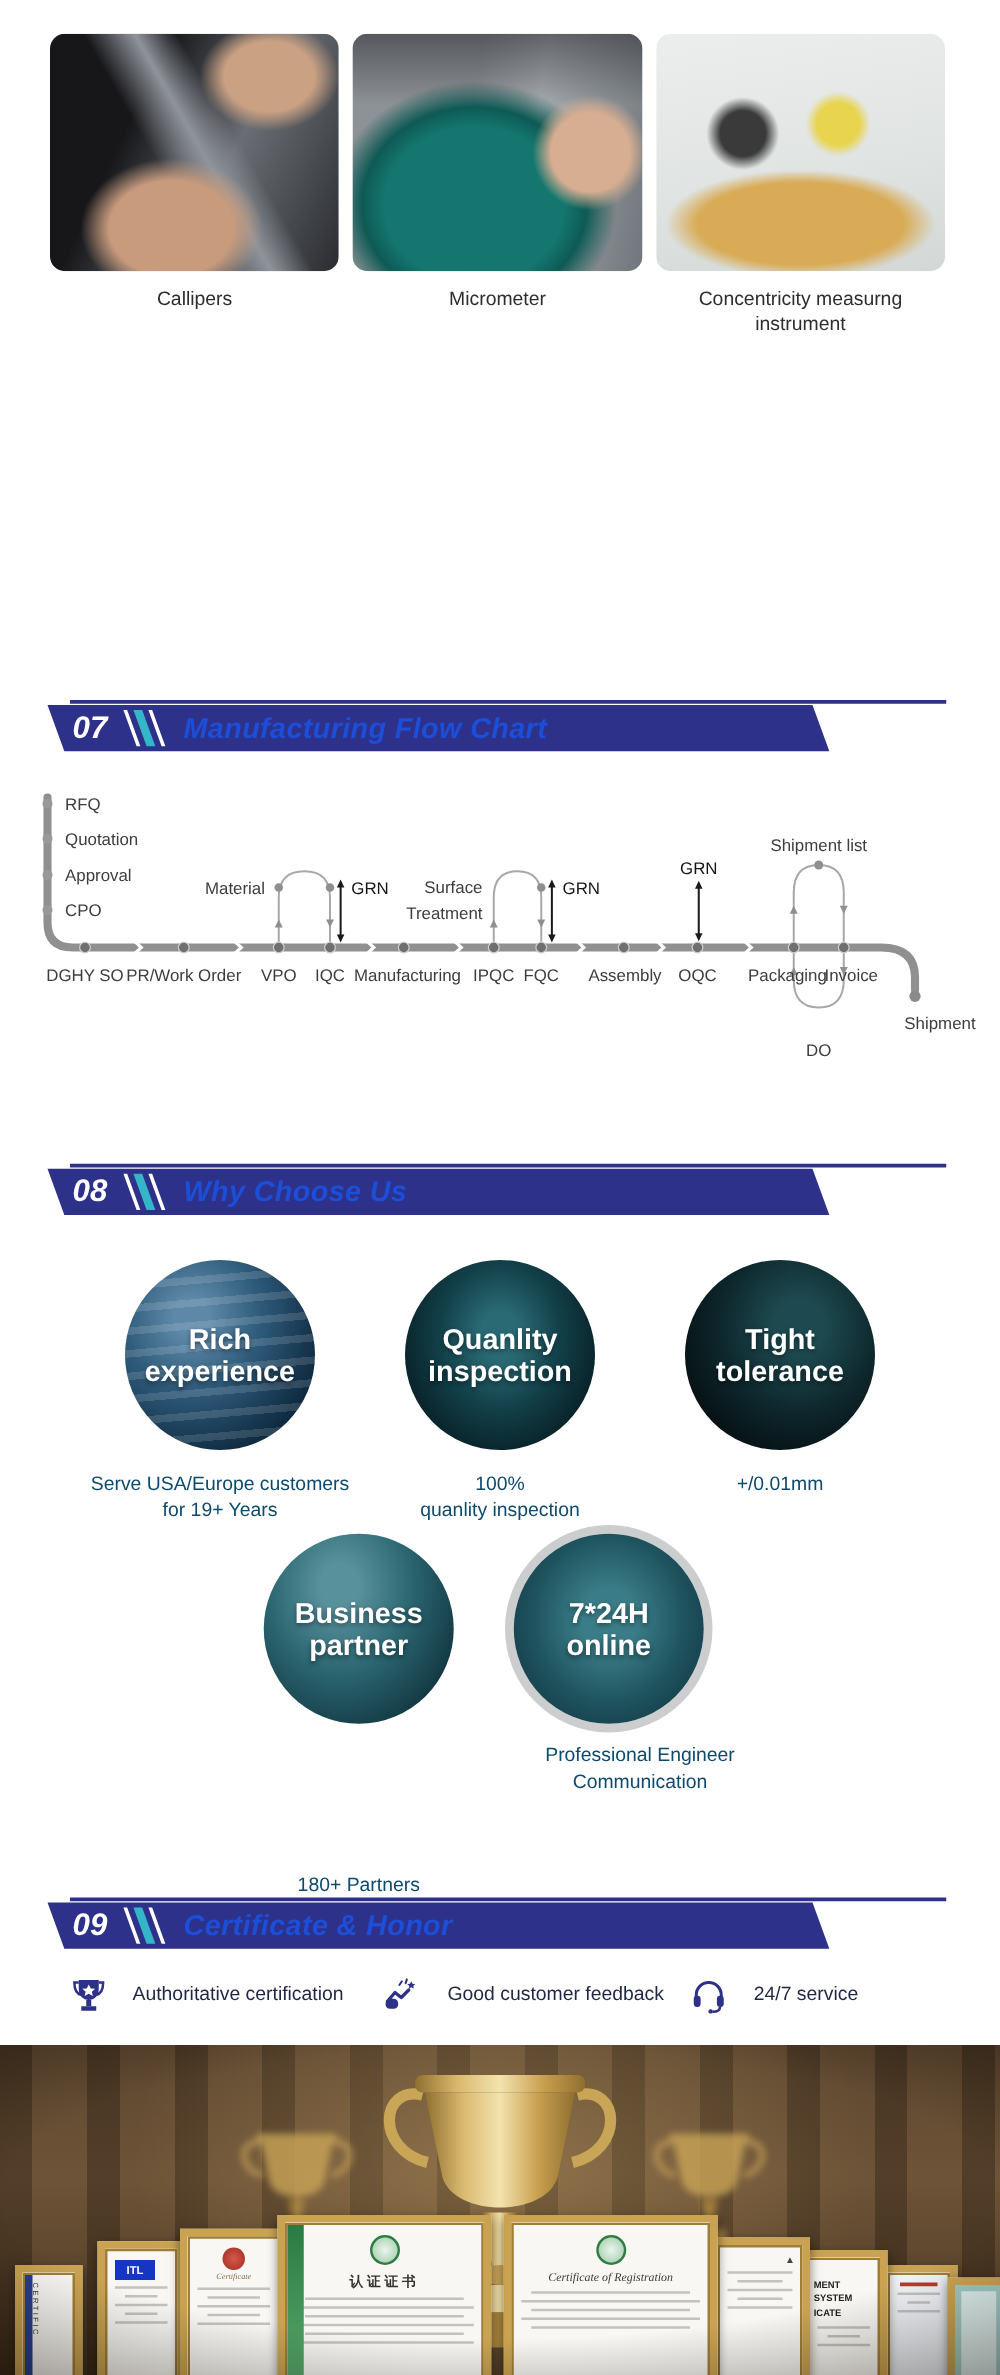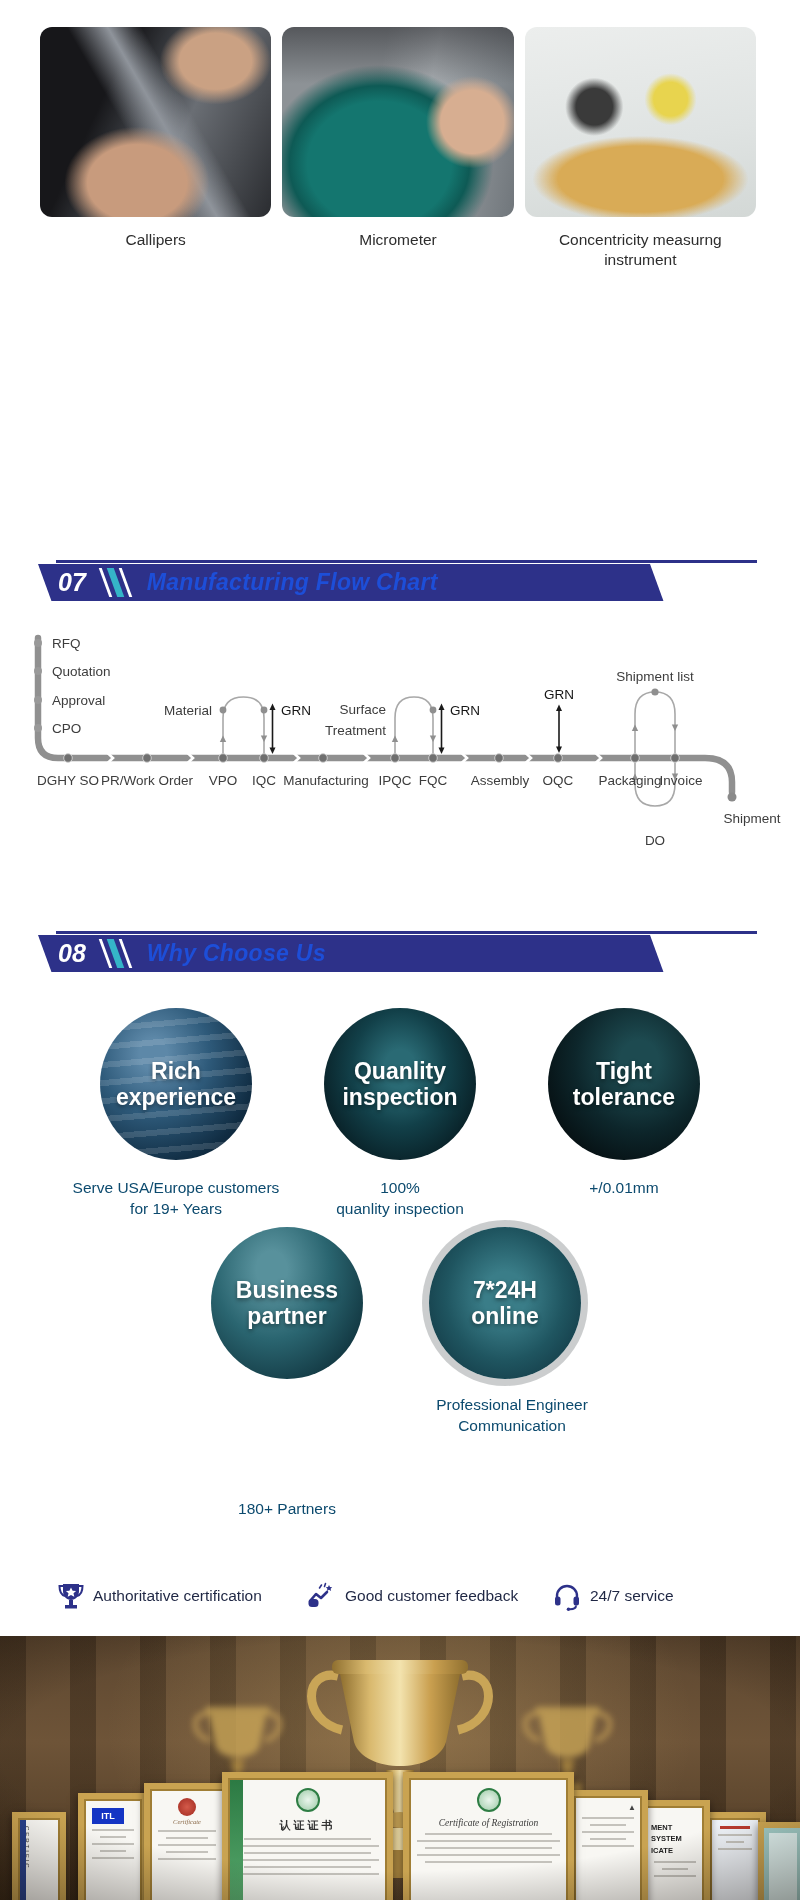--- a/index.html
+++ b/index.html
@@ -57,27 +57,27 @@
   .flow{position:absolute;left:0;top:618px;}
   .flow text{font-family:"Liberation Sans",sans-serif;font-size:13.5px;fill:#3d3d3d;}
   .flow text.dark{fill:#161616;}
 
   
   .circ{position:absolute;width:152px;height:152px;border-radius:50%;display:flex;align-items:center;justify-content:center;text-align:center;color:#fff;font-weight:bold;font-size:23px;line-height:1.13;text-shadow:0 2px 4px rgba(0,0,0,.45);}
   .circ1{left:100px;top:1008px;background:repeating-linear-gradient(175deg,rgba(255,255,255,.13) 0 6px,transparent 6px 18px),radial-gradient(at 35% 30%,#5d88a8 0 10%,#2e5a7a 40%,#102c42 75%,#0a1d2e);}
   .circ2{left:324px;top:1008px;background:radial-gradient(at 50% 40%,#2a6a74 0 15%,#124049 45%,#071b21 82%);}
   .circ3{left:548px;top:1008px;background:radial-gradient(at 60% 35%,#1d4a50 0 15%,#0d262b 50%,#04090b 88%);}
   .circ4{left:211px;top:1227px;background:radial-gradient(at 40% 28%,#58919c 0 12%,#2a6570 45%,#123741 80%,#0c2730);}
-  .circ5{left:429px;top:1227px;background:radial-gradient(at 50% 45%,#3a7d88 0 20%,#1f5560 55%,#123743 88%);box-shadow:0 0 0 7px rgba(160,164,166,.55);}
+  .circ5{left:411px;top:1227px;background:radial-gradient(at 50% 45%,#3a7d88 0 20%,#1f5560 55%,#123743 88%);box-shadow:0 0 0 7px rgba(160,164,166,.55);}
   .ccap{position:absolute;width:240px;text-align:center;font-size:15.5px;color:#0c4a6e;line-height:1.35;}
   .cap1{left:56px;top:1178px;} .cap2{left:280px;top:1178px;} .cap3{left:504px;top:1178px;}
   .cap4{left:167px;top:1451px;margin-top:48px;} .cap5{left:392px;top:1395px;}
 
   
-  .badge{position:absolute;top:1579px;height:34px;display:flex;align-items:center;gap:9px;}
+  .badge{position:absolute;top:1579px;height:34px;display:flex;align-items:center;gap:22px;}
   .bdg1{left:58px;} .bdg2{left:306px;} .bdg3{left:553px;}
   .badge .lbl{font-size:15.5px;color:#1f2744;}
   .badge svg{display:block;}
 
   
   .photo{position:absolute;left:0;top:1636px;width:800px;height:264px;overflow:hidden;background:
     radial-gradient(420px 300px at 50% 35%,rgba(233,196,124,.28),transparent 70%),
     repeating-linear-gradient(90deg,rgba(20,12,5,.30) 0 26px,rgba(0,0,0,0) 26px 70px),
     linear-gradient(180deg,#5d4730 0%,#6e5438 40%,#4a3722 100%);}
   .photo::after{content:"";position:absolute;inset:0;z-index:9;pointer-events:none;background:radial-gradient(90% 80% at 50% 45%,transparent 55%,rgba(15,8,2,.5));}
@@ -290,20 +290,33 @@
     <span>online</span></div>
   </div>
   <div class="ccap cap4">
     <span>180+ Partners</span>
   </div>
   <div class="ccap cap5">
     <span>Professional Engineer</span><br>
     <span>Communication</span>
   </div>
 
+  <div class="banner bn09">
+    <div class="topline"></div>
+    <div class="bar"></div>
+    <div class="content">
+      <span class="b-num">09</span>
+      <span class="stripes">
+          <span class="st-w"></span>
+          <span class="st-t"></span>
+          <span class="st-w"></span>
+        </span>
+      <span class="b-title">Certificate &amp; Honor</span>
+    </div>
+  </div>
 
   <div class="badge bdg1">
     <svg width="26" height="29" viewBox="0 0 26 29">
       <path d="M5,2 h16 v7 c0,5.5 -3.5,9 -8,9 s-8,-3.5 -8,-9 Z" fill="#2d3189"></path>
       <path d="M5,4 H1.5 c0,6 1.8,9 5.5,10" fill="none" stroke="#2d3189" stroke-width="2"></path>
       <path d="M21,4 h3.5 c0,6 -1.8,9 -5.5,10" fill="none" stroke="#2d3189" stroke-width="2"></path>
       <path d="M13,5.5 l1.6,3.2 3.5,.3 -2.6,2.3 .8,3.4 -3.3,-1.8 -3.3,1.8 .8,-3.4 -2.6,-2.3 3.5,-.3 Z" fill="#fff"></path>
       <rect x="11" y="18" width="4" height="5" fill="#2d3189"></rect>
       <path d="M7,23 h12 v3.5 h-12 z" fill="#2d3189"></path>
     </svg>

